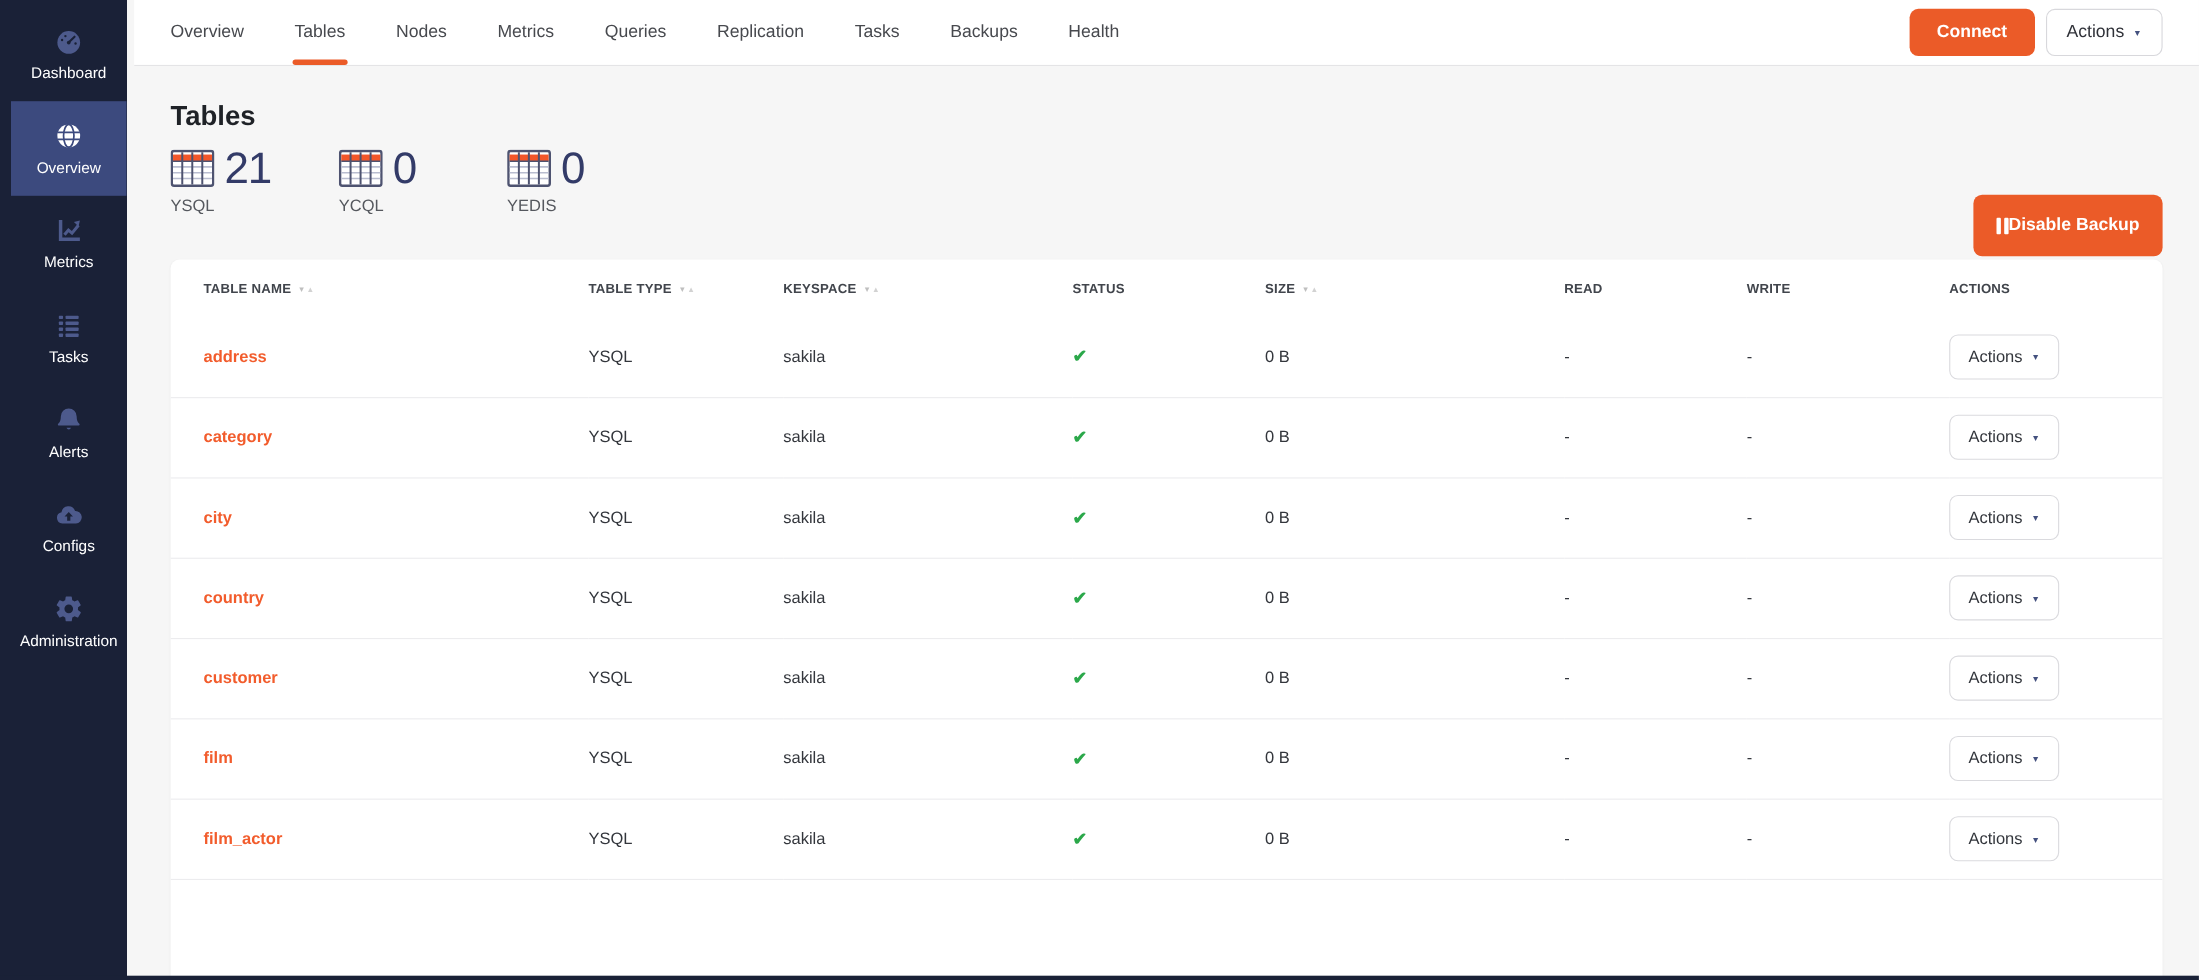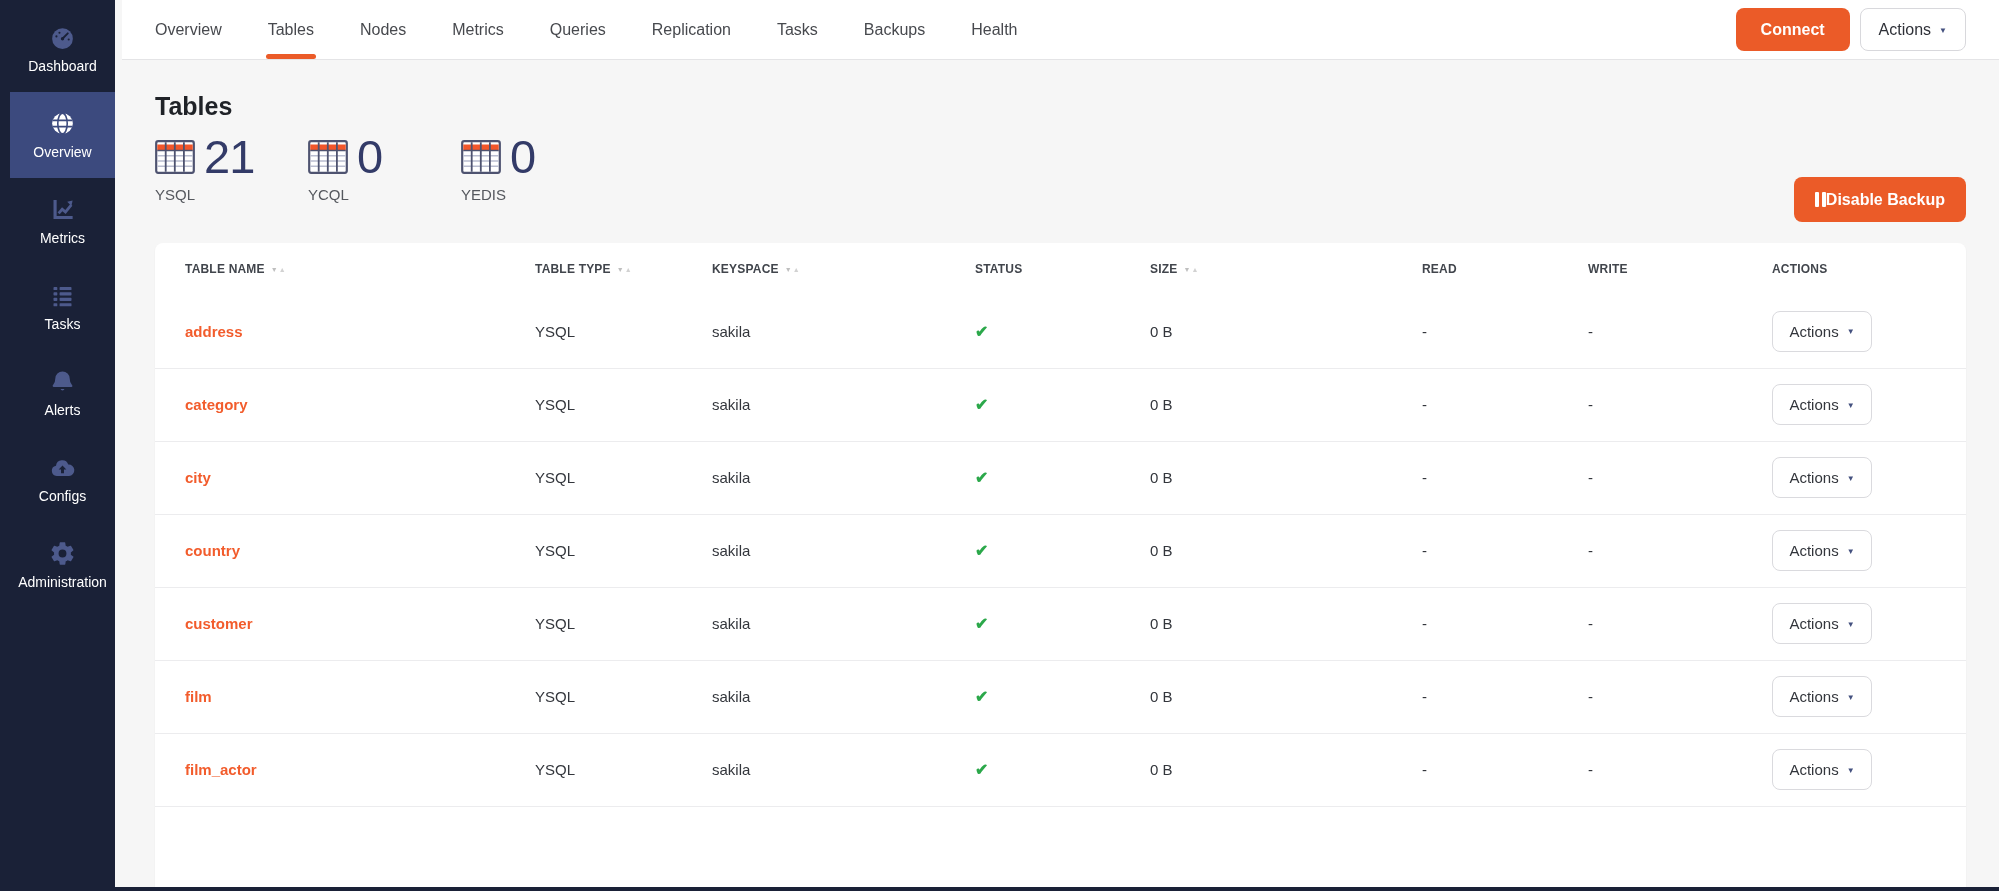--- a/index.html
+++ b/index.html
@@ -60,24 +60,24 @@
   }
   .caret{ font-size:8px; color:var(--caret); line-height:1; transform:translateY(1px); font-style:normal; }
   
   .content{ position:relative; padding:0 33px; height:calc(100% - 60px); }
   .page-title{ margin-top:32px; font-size:25px; font-weight:700; color:#1F2227; }
   .stats{ display:flex; margin-top:12px; }
   .stat{ width:153px; }
   .stat-top{ display:flex; align-items:center; gap:9px; }
   .stat-icon{ width:40px; height:34px; display:block; }
   .stat-icon svg{ width:100%; height:100%; display:block; }
-  .stat-count{ font-size:47px; font-weight:500; color:var(--stat_number); line-height:1; letter-spacing:-1px; }
+  .stat-count{ font-size:40px; font-weight:500; color:var(--stat_number); line-height:1; letter-spacing:-1px; }
   .stat-label{ font-size:15px; color:#55585E; margin-top:6px; }
   .backup-btn{
-    position:absolute; top:85px; right:33px; height:45px; border-radius:8px;
+    position:absolute; top:85px; right:33px; height:56px; border-radius:8px;
     background:var(--accent); color:#fff; font-size:16px; font-weight:700;
     display:inline-flex; align-items:center; padding:0 21px;
   }
   .pause-icon{ display:inline-flex; gap:3px; }
   .pause-icon i{ display:block; width:4px; height:15px; background:#fff; border-radius:1px; }
   
   .card{
     margin-top:40px; background:#fff; border-radius:8px;
     box-shadow:0 1px 2px rgba(0,0,0,0.05); height:700px; overflow:hidden;
   }

